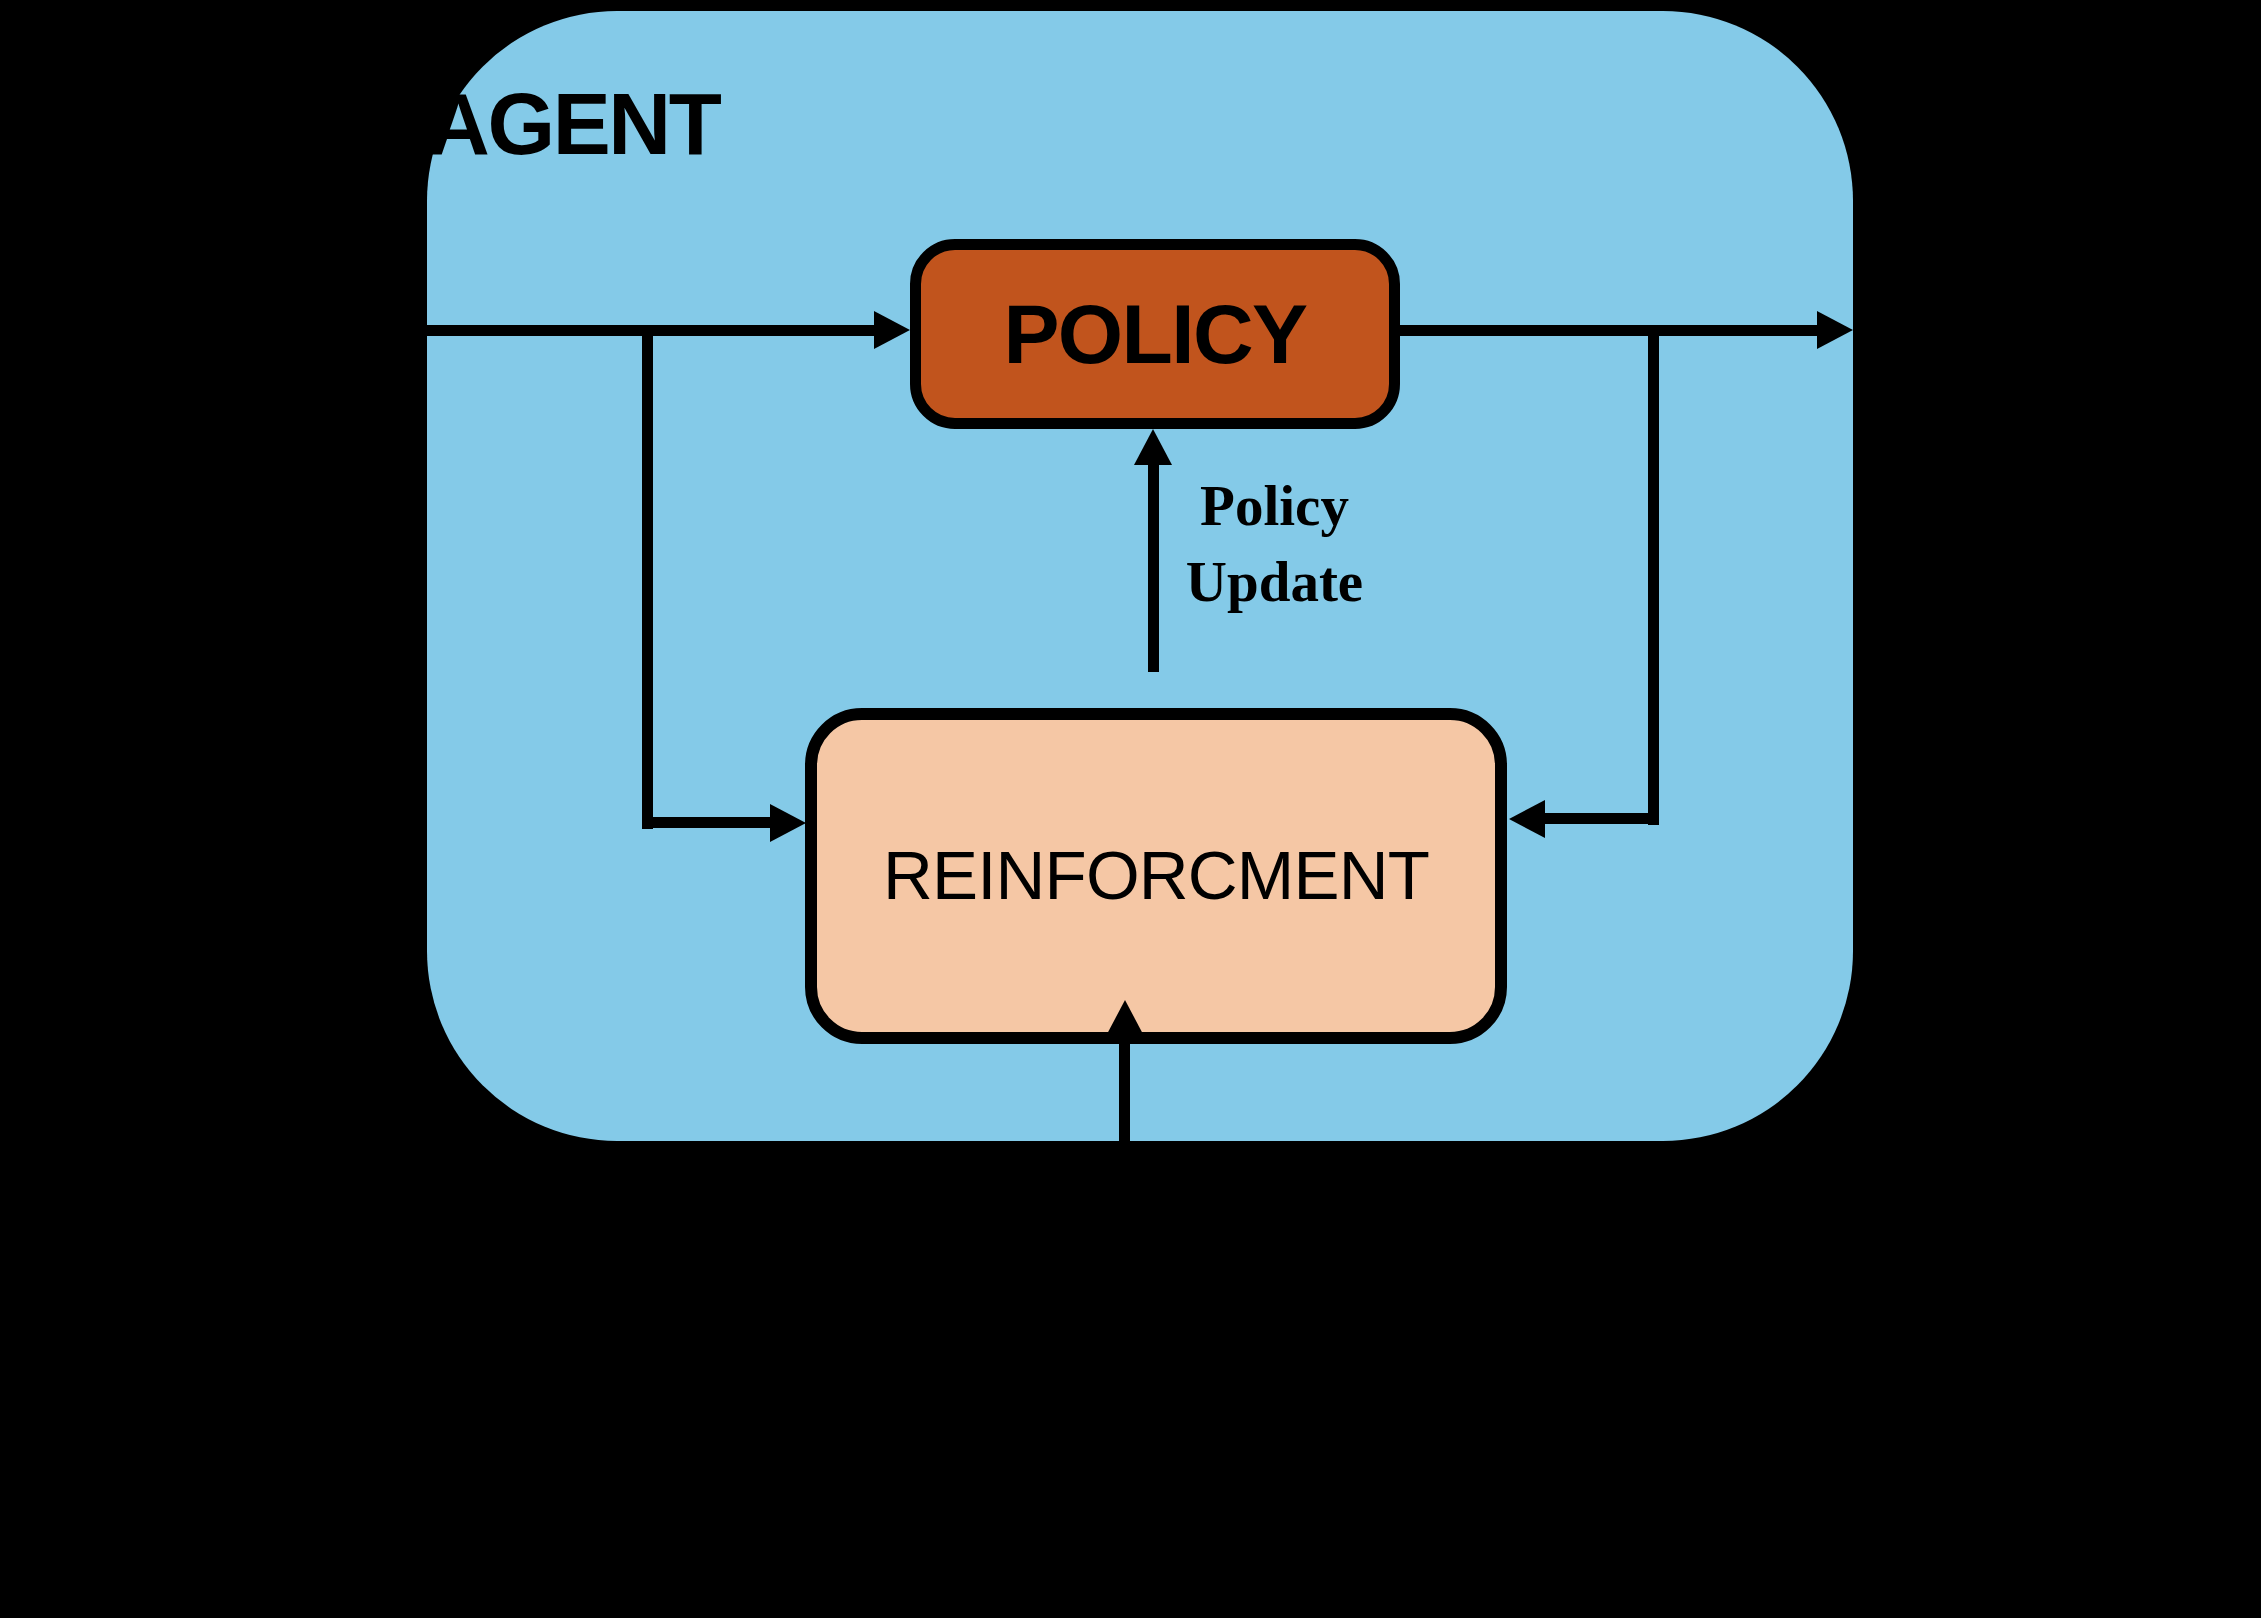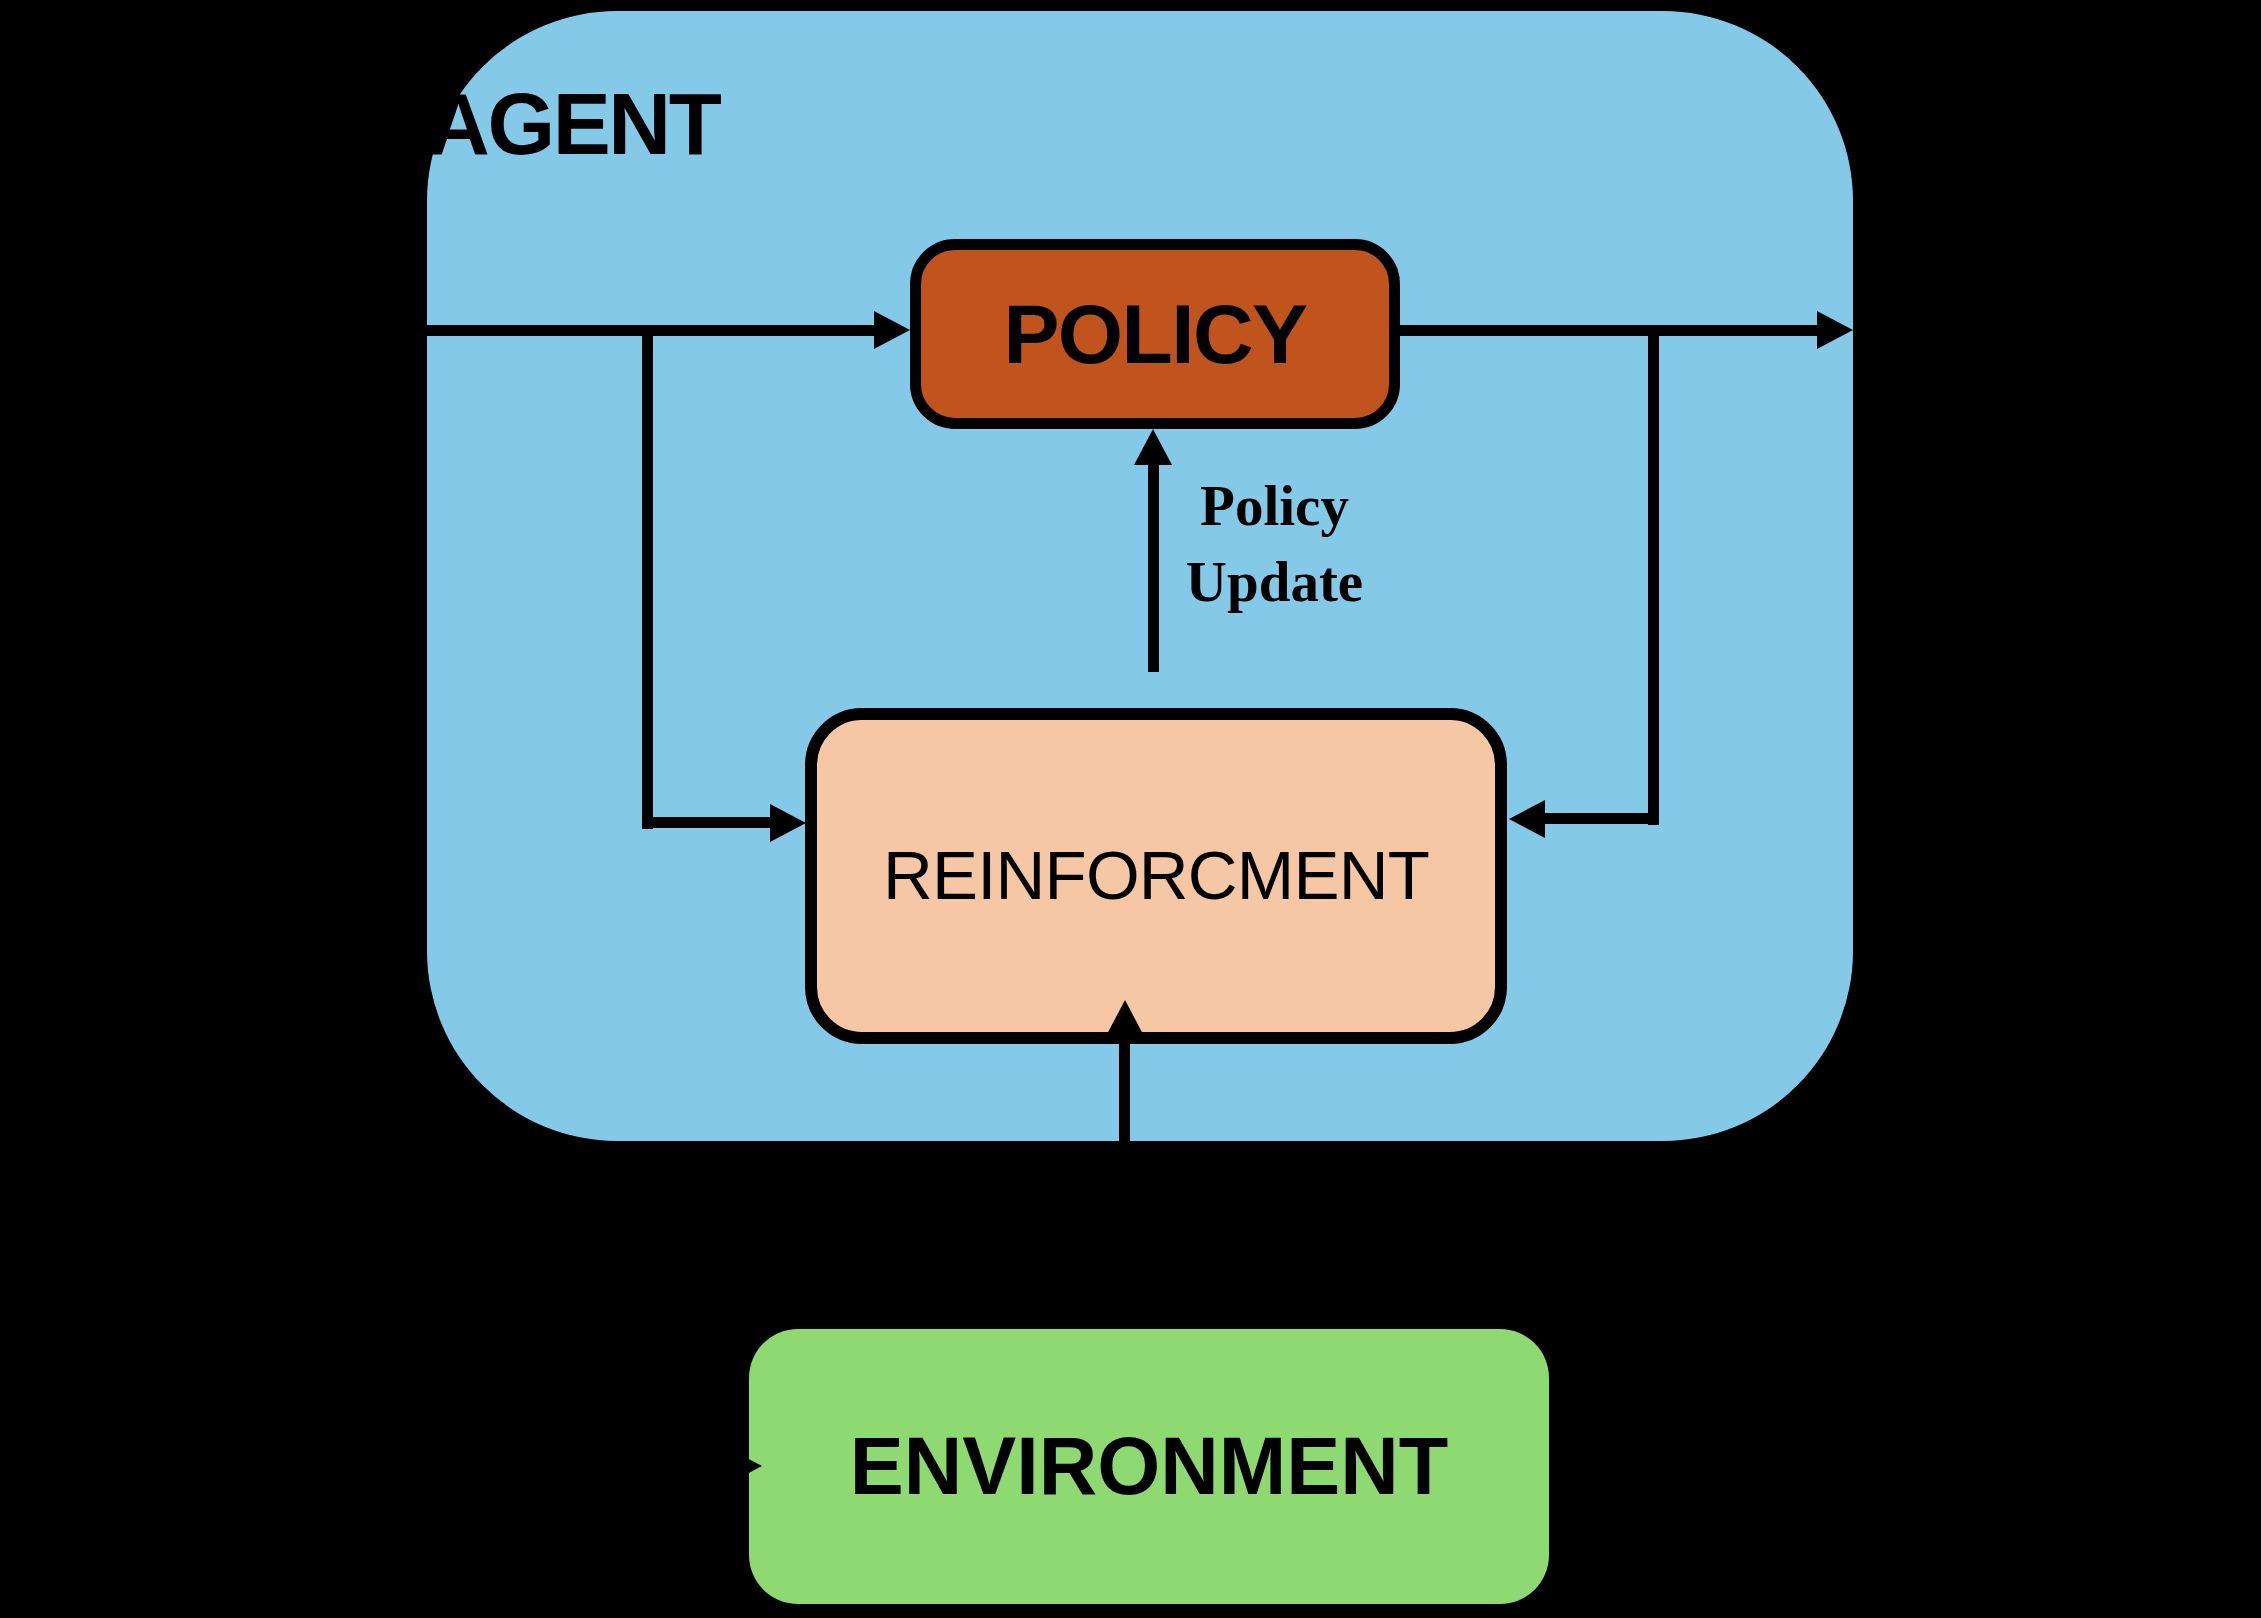--- a/index.html
+++ b/index.html
@@ -77,23 +77,20 @@
   <div class="agent-title">AGENT</div>
 
   <div class="box policy-box">
     <span>POLICY</span>
   </div>
 
   <div class="box rl-box">
     <div>REINFORCMENT</div>
   </div>
 
-  <div class="box env-box">
-    <span>ENVIRONMENT</span>
-  </div>
 
   <div class="policy-update-label">
     <div>Policy</div>
     <div>Update</div>
   </div>
 
   <div class="cline" style="left:427px; top:325px; width:448px; height:11.3px;"></div>
   <div class="ahead right" style="left:874px; top:311px;"></div>
 
   <div class="cline" style="left:642px; top:325px; width:11.3px; height:504px;"></div>

